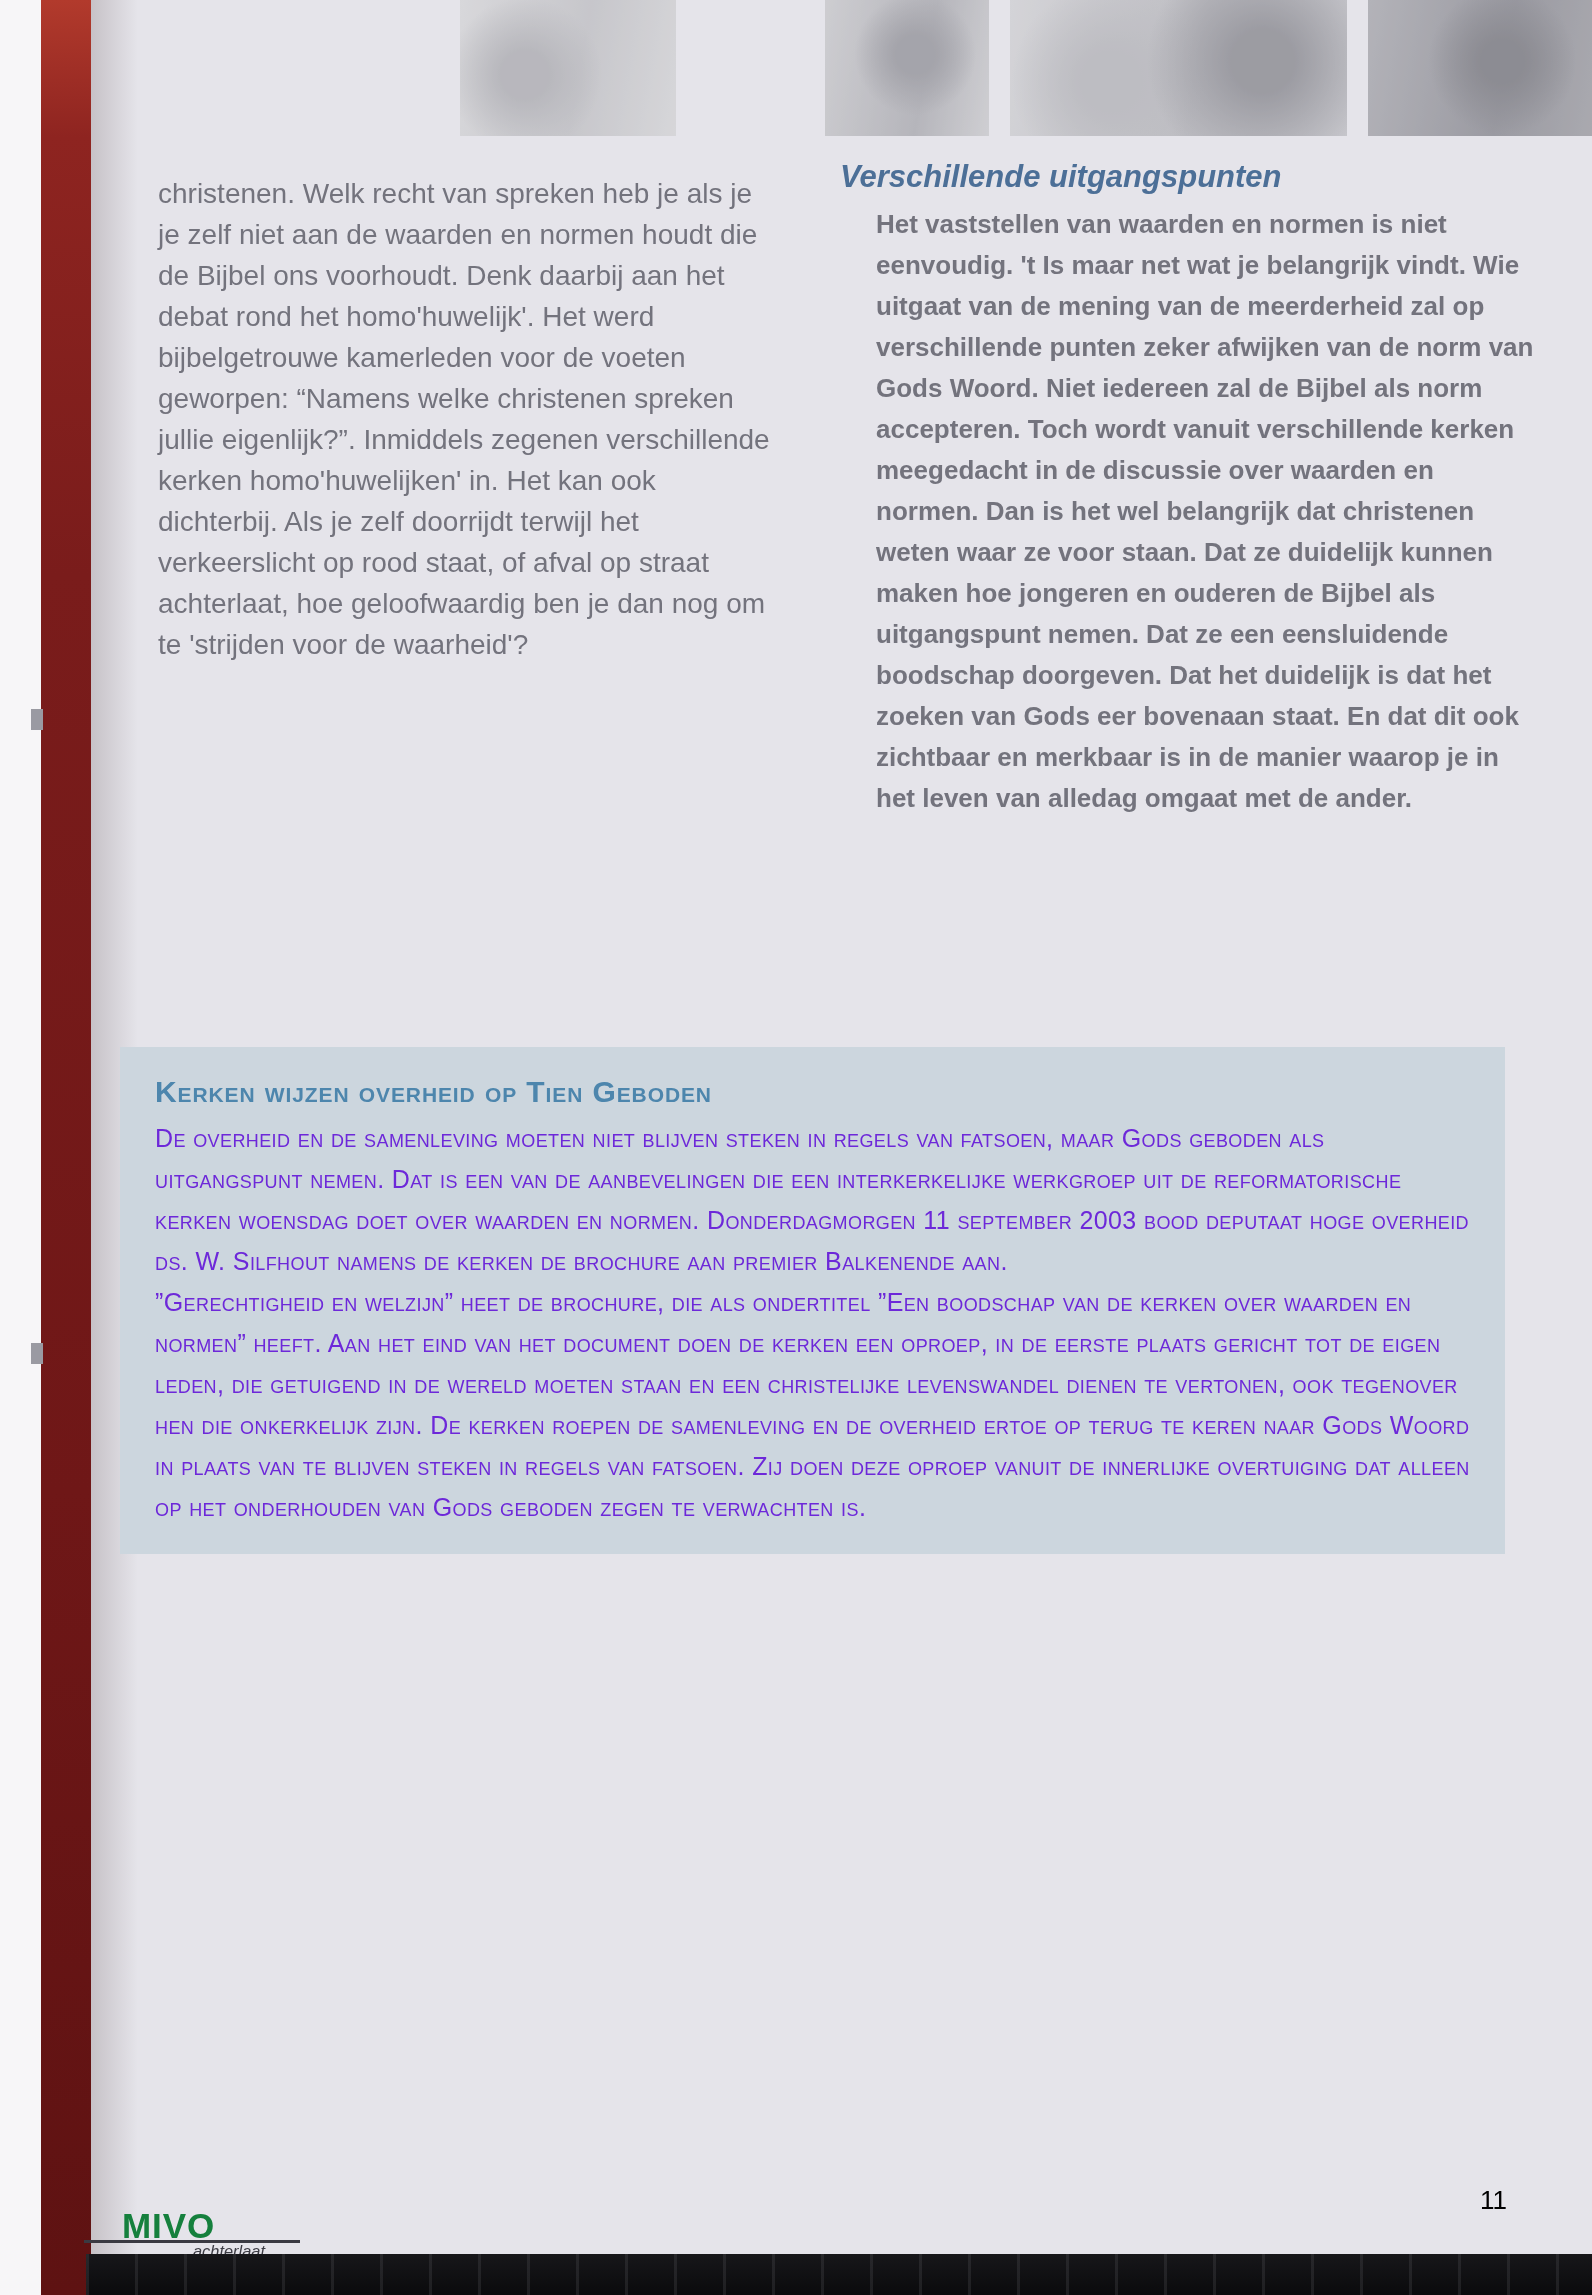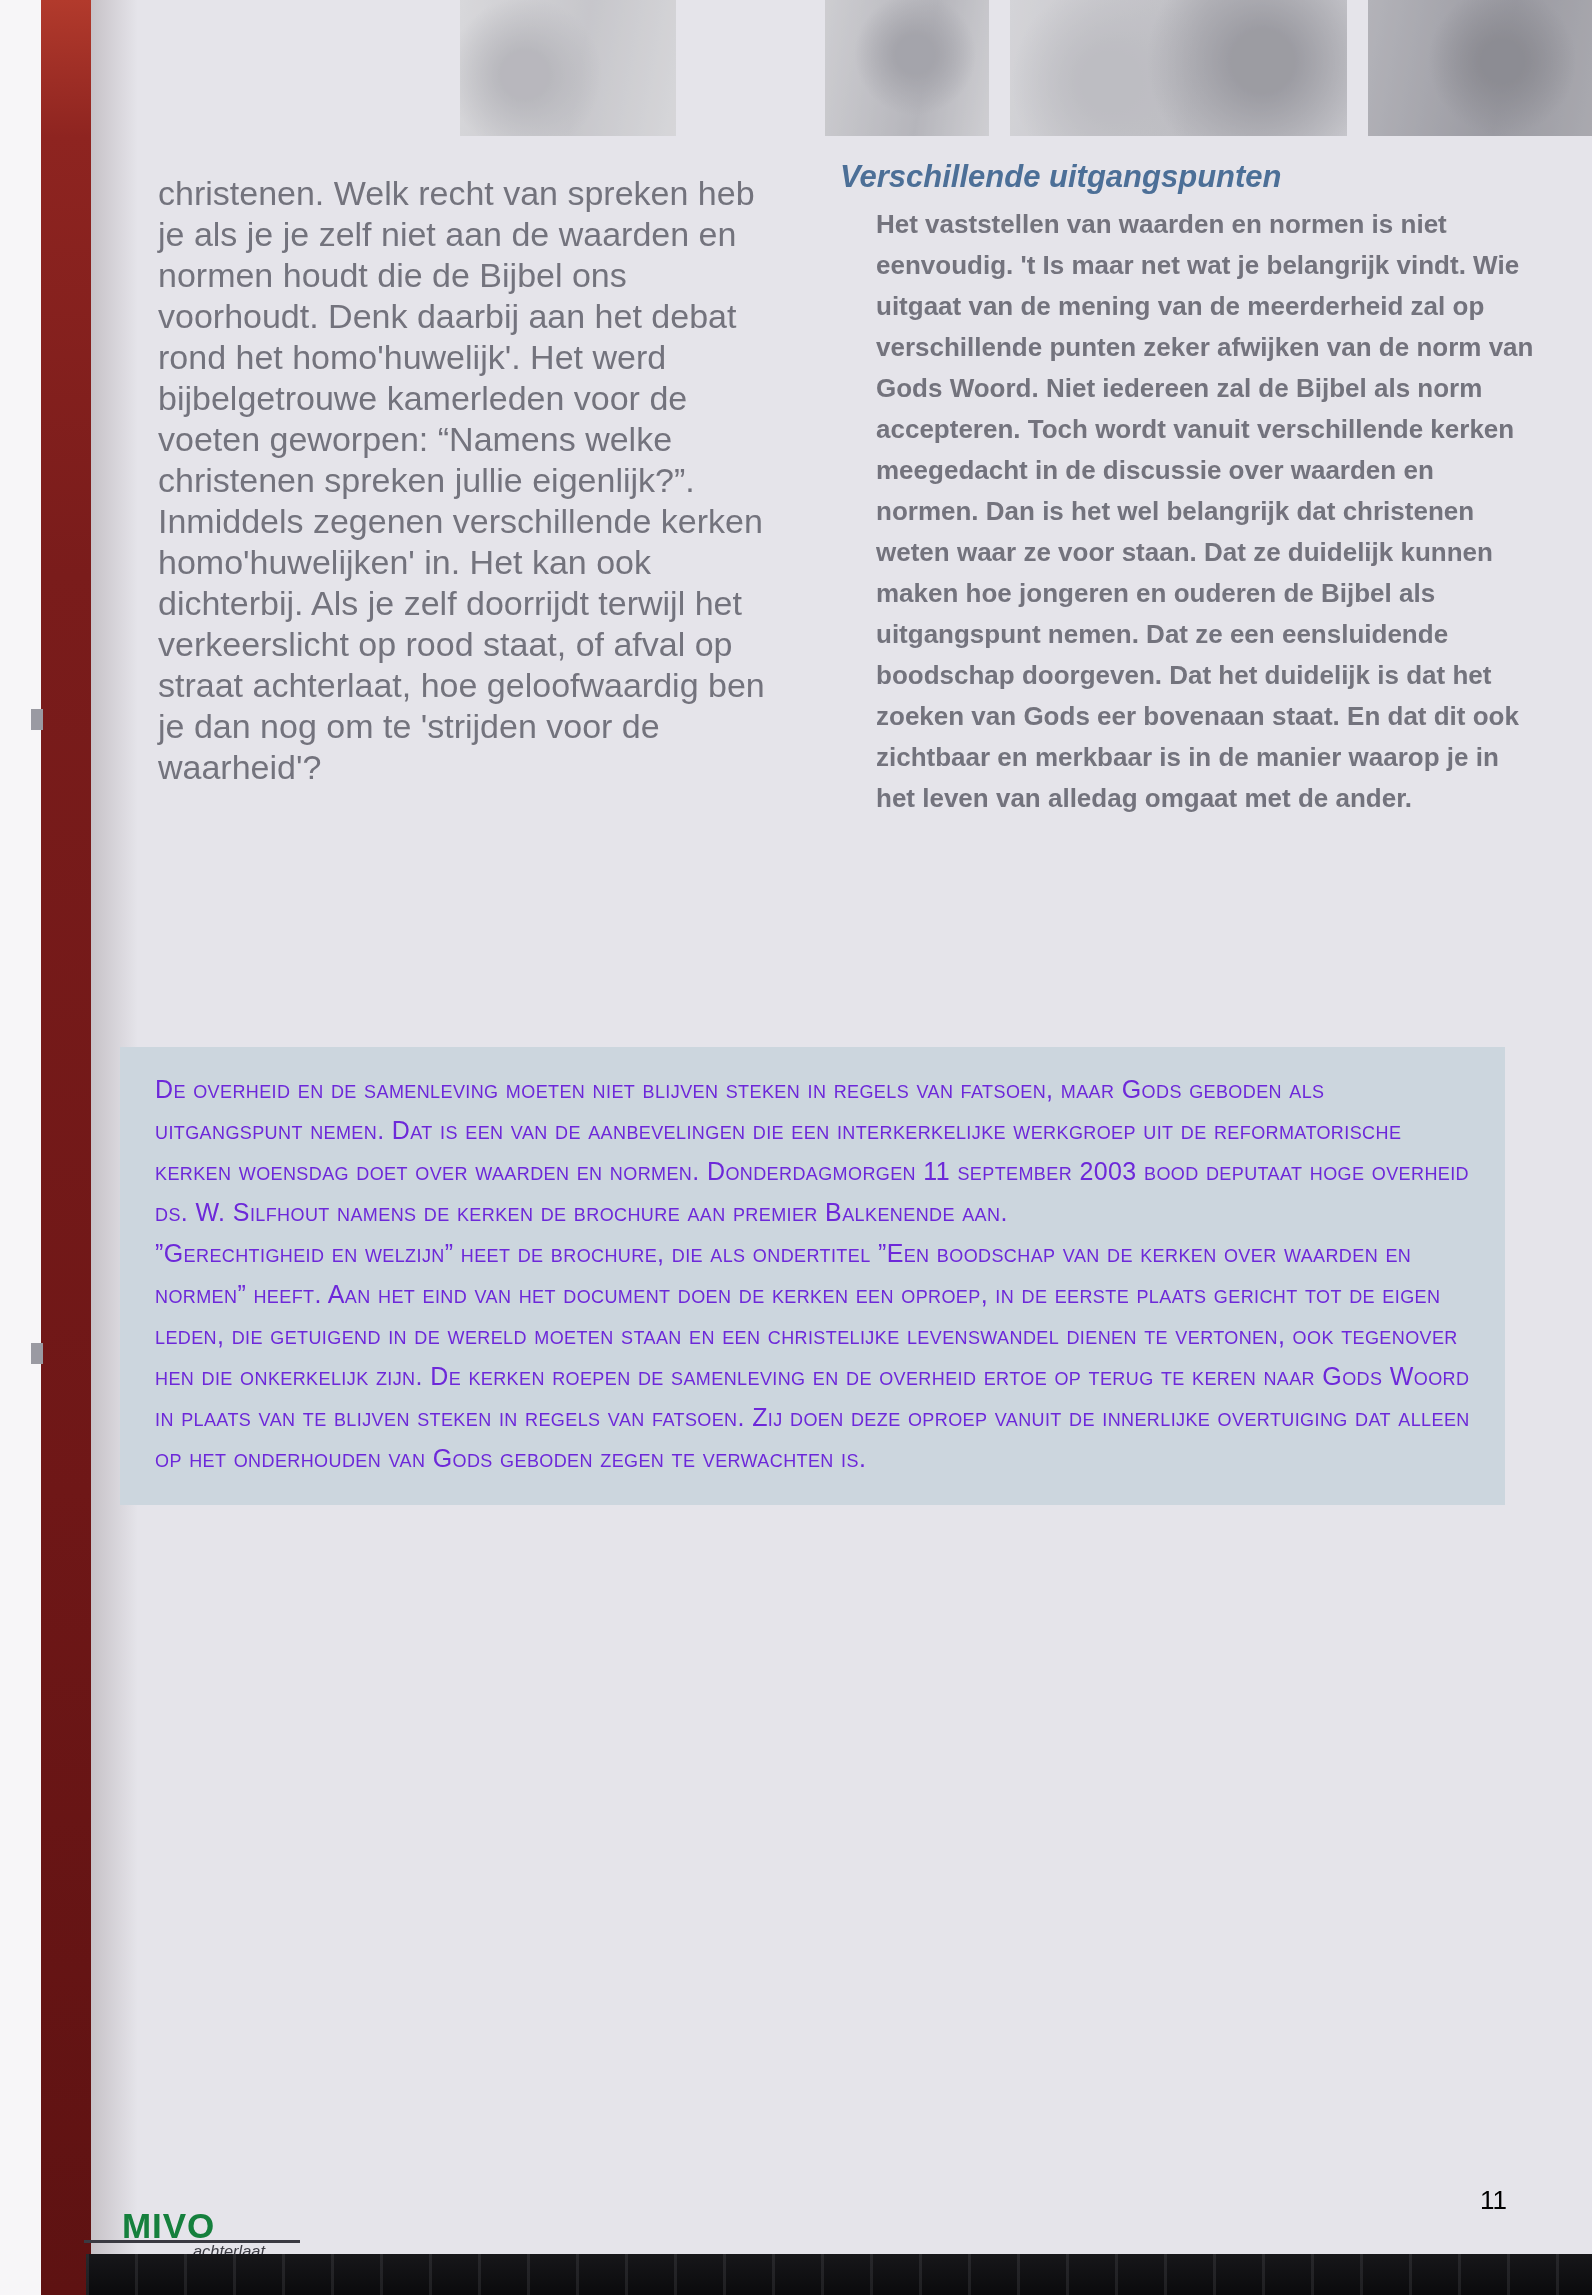--- a/index.html
+++ b/index.html
@@ -43,21 +43,21 @@
         background: radial-gradient(circle at 75% 45%, #84848b 0 12%, transparent 44%),
                     radial-gradient(circle at 30% 60%, #b0b0b5 0 12%, transparent 40%),
                     linear-gradient(100deg, #cfcfd2, #b1b1b6 55%, #bfbfc4); }
   .p4 { left: 1277px; width: 224px;
         background: radial-gradient(circle at 60% 45%, #6f6f76 0 14%, transparent 48%),
                     linear-gradient(100deg, #a3a3a9, #82828a 60%, #96969c); }
 
   
   .col-left {
     position: absolute; left: 67px; top: 173px; width: 614px;
-    font-size: 34px; line-height: 41px; color: #73737d;
+    font-size: 28px; line-height: 41px; color: #73737d;
   }
   .col-left p { margin: 0; }
   .col-right {
     position: absolute; left: 749px; top: 156px; width: 701px;
     font-size: 26px; line-height: 41px; color: #73737d;
   }
   .heading {
     margin: 0 0 7px 0;
     font-size: 31px; line-height: 41px;
     font-style: italic; font-weight: bold;
@@ -135,20 +135,21 @@
     <div class="col-left">
       <p>christenen. Welk recht van spreken heb je als je je zelf niet aan de waarden en normen houdt die de Bijbel ons voorhoudt. Denk daarbij aan het debat rond het homo'huwelijk'. Het werd bijbelgetrouwe kamerleden voor de voeten geworpen: “Namens welke christenen spreken jullie eigenlijk?”. Inmiddels zegenen verschillende kerken homo'huwelijken' in. Het kan ook dichterbij. Als je zelf doorrijdt terwijl het verkeerslicht op rood staat, of afval op straat achterlaat, hoe geloofwaardig ben je dan nog om te 'strijden voor de waarheid'?</p>
     </div>
 
     <div class="col-right">
       <h2 class="heading">Verschillende uitgangspunten</h2>
       <p>Het vaststellen van waarden en normen is niet eenvoudig. 't Is maar net wat je belangrijk vindt. Wie uitgaat van de mening van de meerderheid zal op verschillende punten zeker afwijken van de norm van Gods Woord. Niet iedereen zal de Bijbel als norm accepteren. Toch wordt vanuit verschillende kerken meegedacht in de discussie over waarden en normen. Dan is het wel belangrijk dat christenen weten waar ze voor staan. Dat ze duidelijk kunnen maken hoe jongeren en ouderen de Bijbel als uitgangspunt nemen. Dat ze een eensluidende boodschap doorgeven. Dat het duidelijk is dat het zoeken van Gods eer bovenaan staat. En dat dit ook zichtbaar en merkbaar is in de manier waarop je in het leven van alledag omgaat met de ander.</p>
     </div>
 
     <div class="infobox">
+      <div class="box-title">Kerken wijzen overheid op Tien Geboden</div>
       <p>De overheid en de samenleving moeten niet blijven steken in regels van fatsoen, maar Gods geboden als uitgangspunt nemen. Dat is een van de aanbevelingen die een interkerkelijke werkgroep uit de reformatorische kerken woensdag doet over waarden en normen. Donderdagmorgen 11 september 2003 bood deputaat hoge overheid ds. W. Silfhout namens de kerken de brochure aan premier Balkenende aan.</p>
       <p>”Gerechtigheid en welzijn” heet de brochure, die als ondertitel ”Een boodschap van de kerken over waarden en normen” heeft. Aan het eind van het document doen de kerken een oproep, in de eerste plaats gericht tot de eigen leden, die getuigend in de wereld moeten staan en een christelijke levenswandel dienen te vertonen, ook tegenover hen die onkerkelijk zijn. De kerken roepen de samenleving en de overheid ertoe op terug te keren naar Gods Woord in plaats van te blijven steken in regels van fatsoen. Zij doen deze oproep vanuit de innerlijke overtuiging dat alleen op het onderhouden van Gods geboden zegen te verwachten is.</p>
     </div>
 
     <div class="footer-rule"></div>
     <div class="mivo">MIVO</div>
     <div class="mivo-sub">achterlaat</div>
     <div class="page-num">11</div>
 
   </div>

